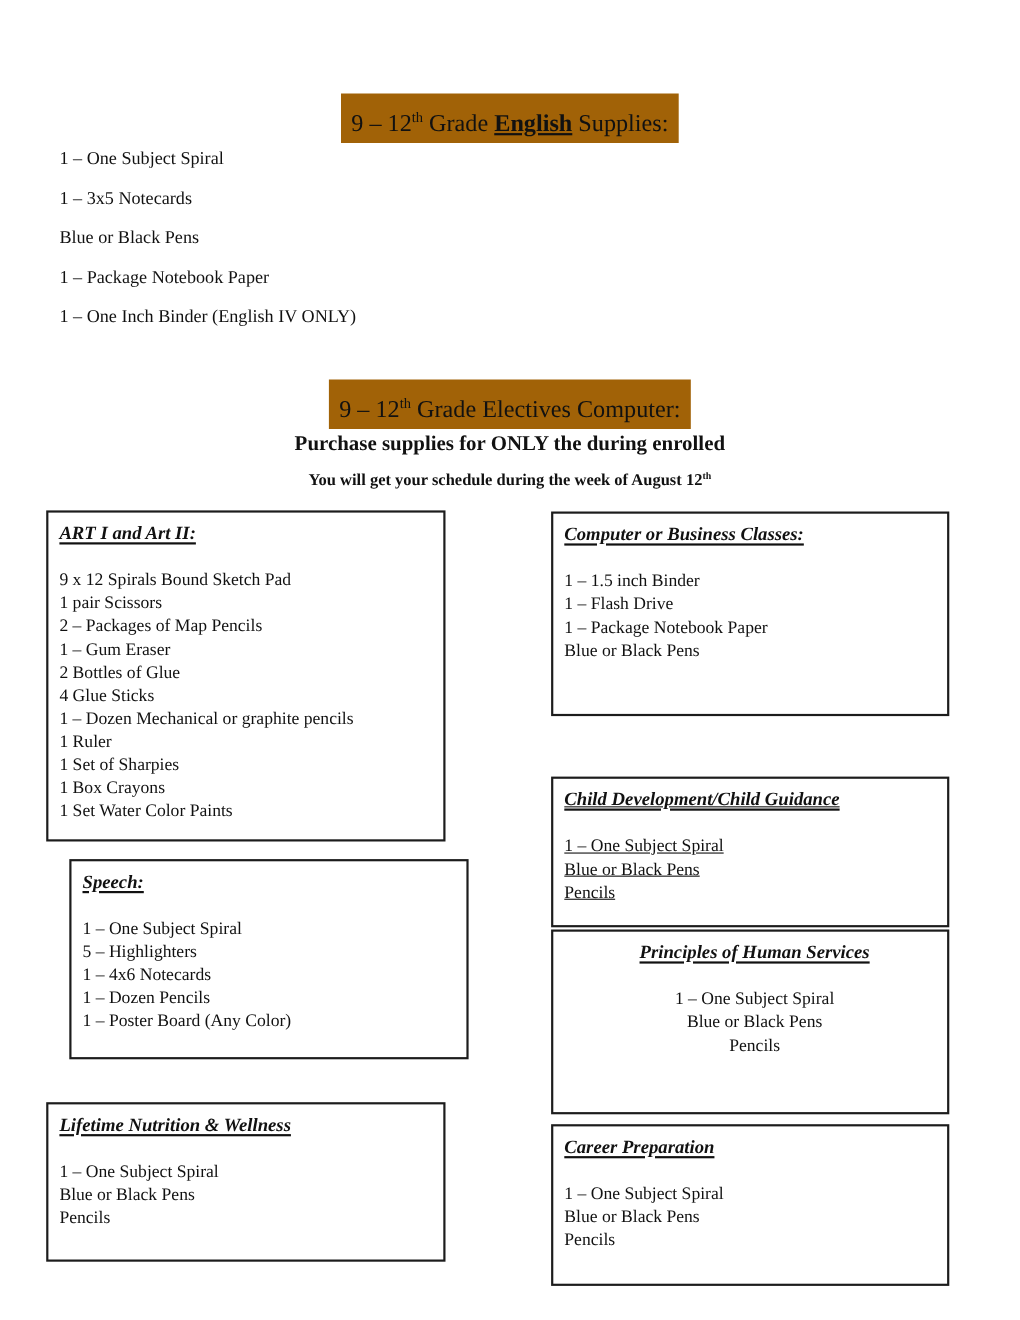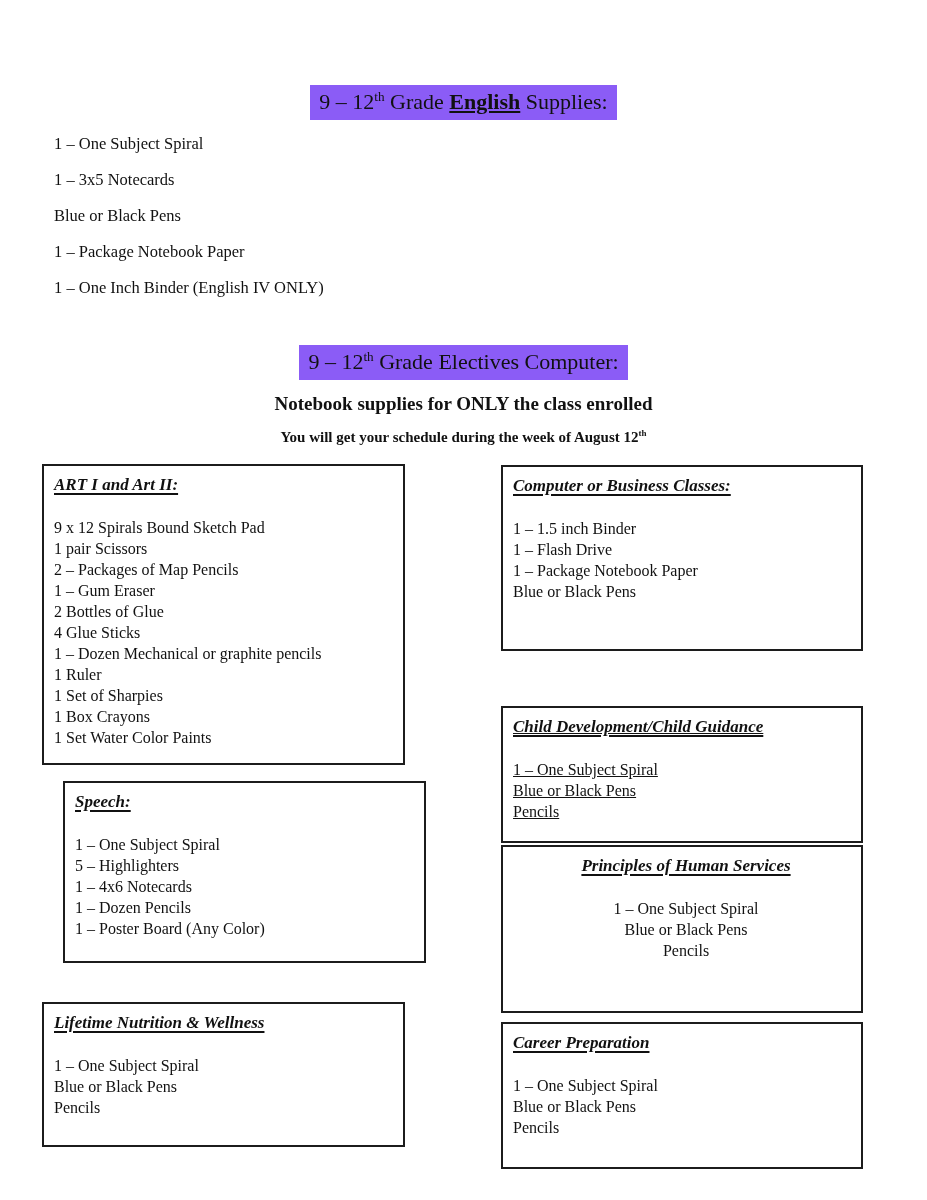--- a/index.html
+++ b/index.html
@@ -12,23 +12,23 @@
     color:#111111;
     overflow:hidden;
   }
   
   .heading{
     position:absolute;left:0;width:100%;
     text-align:center;
     font-size:22px;line-height:28px;
   }
   .heading .hl{
-    background:#8b5cf6;
+    background:#a16207;
     display:inline-block;
-    padding:3px 9px 4px 9px;
+    padding:13px 9px 4px 9px;
   }
   .heading .subject{font-weight:bold;text-decoration:underline;}
   sup{font-size:60%;line-height:0;}
   .heading-english{top:85px;}
   .heading-electives{top:345px;}
   .purchase-note{
     position:absolute;left:0;top:393px;width:100%;
     text-align:center;font-weight:bold;font-size:19px;
   }
   .schedule-note{
@@ -84,21 +84,21 @@
       <div class="line">1 – 3x5 Notecards</div>
       <div class="line">Blue or Black Pens</div>
       <div class="line">1 – Package Notebook Paper</div>
       <div class="line">1 – One Inch Binder (English IV ONLY)</div>
     </div>
 
   <div class="heading heading-electives">
     <span class="hl"><span>9 – 12</span><sup>th</sup><span> Grade Electives Computer:</span></span>
   </div>
 
-  <div class="purchase-note">Notebook supplies for ONLY the class enrolled</div>
+  <div class="purchase-note">Purchase supplies for ONLY the during enrolled</div>
   <div class="schedule-note"><span>You will get your schedule during the week of August 12</span><sup>th</sup></div>
 
   <div class="class-box box-art">
     <div class="box-title">ART I and Art II:</div>
     <div class="box-items">
         <div class="line">9 x 12 Spirals Bound Sketch Pad</div>
         <div class="line">1 pair Scissors</div>
         <div class="line">2 – Packages of Map Pencils</div>
         <div class="line">1 – Gum Eraser</div>
         <div class="line">2 Bottles of Glue</div>

